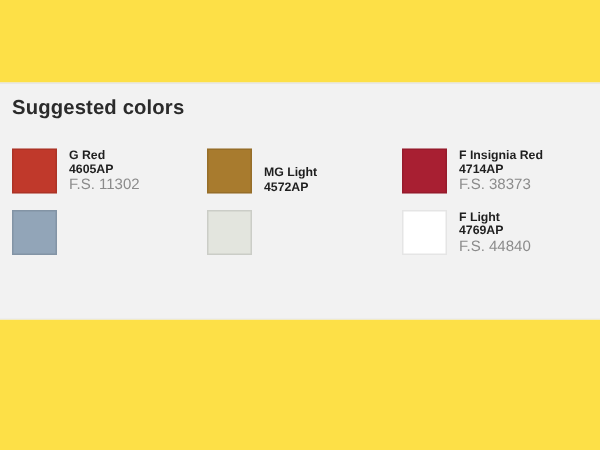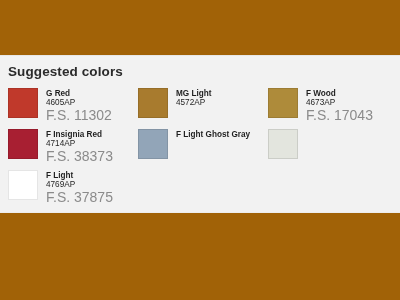--- a/index.html
+++ b/index.html
@@ -10,21 +10,21 @@
   body {
     width: 400px;
     height: 300px;
     font-family: "Liberation Sans", sans-serif;
     overflow: hidden;
   }
   #page {
     position: relative;
     width: 400px;
     height: 300px;
-    background: #a16207;
+    background: #fde047;
   }
   #panel {
     position: absolute;
     left: 0;
     top: 55px;
     width: 400px;
     height: 158px;
     background: #f2f2f2;
     border-top: 1px solid #e7e7e7;
     border-bottom: 1px solid #ededed;
@@ -44,21 +44,21 @@
     position: absolute;
     left: 8px;
     top: 32px;
     width: 386px;
     display: grid;
     grid-template-columns: 130px 130px 126px;
     grid-template-rows: 41px 41px 41px;
   }
   .color-entry {
     display: flex;
-    align-items: flex-start;
+    align-items: flex-end;
     gap: 0;
   }
   .color-entry.empty {
     visibility: hidden;
   }
   .swatch {
     width: 30px;
     height: 30px;
     flex: 0 0 30px;
     border: 1px solid rgba(0, 0, 0, 0.10);
@@ -71,26 +71,26 @@
     min-width: 0;
   }
   .swatch-name {
     font-size: 8.2px;
     font-weight: bold;
     color: #1f1f1f;
     white-space: nowrap;
   }
   .swatch-code {
     font-size: 8.2px;
-    font-weight: normal;
+    font-weight: bold;
     color: #1f1f1f;
     white-space: nowrap;
   }
   .swatch-fs {
-    font-size: 14px;
+    font-size: 10px;
     color: #8b8b8b;
     white-space: nowrap;
   }
   .swatch-fs:empty {
     display: none;
   }
 </style>
 </head>
 <body>
 
@@ -110,50 +110,41 @@
           </div>
         </div>
         <div class="color-entry">
           <div class="swatch" style="background: rgb(168, 123, 46);"></div>
           <div class="swatch-info">
             <div class="swatch-name">MG Light</div>
             <div class="swatch-code">4572AP</div>
           </div>
         </div>
         <div class="color-entry">
-          <div class="swatch" style="background: rgb(174, 139, 58);"></div>
-          <div class="swatch-info">
-            <div class="swatch-name">F Wood</div>
-            <div class="swatch-code">4673AP</div>
-            <div class="swatch-fs">F.S. 17043</div>
-          </div>
-        </div>
-        <div class="color-entry">
           <div class="swatch" style="background: rgb(168, 31, 50);"></div>
           <div class="swatch-info">
             <div class="swatch-name">F Insignia Red</div>
             <div class="swatch-code">4714AP</div>
             <div class="swatch-fs">F.S. 38373</div>
           </div>
         </div>
         <div class="color-entry">
           <div class="swatch" style="background: rgb(146, 165, 184);"></div>
           <div class="swatch-info">
-            <div class="swatch-name">F Light Ghost Gray</div>
           </div>
         </div>
         <div class="color-entry">
           <div class="swatch" style="background: rgb(227, 229, 222);"></div>
         </div>
         <div class="color-entry">
           <div class="swatch" style="background: rgb(255, 255, 255);"></div>
           <div class="swatch-info">
             <div class="swatch-name">F Light</div>
             <div class="swatch-code">4769AP</div>
-            <div class="swatch-fs">F.S. 37875</div>
+            <div class="swatch-fs">F.S. 44840</div>
           </div>
         </div>
         <div class="color-entry empty">
           <div class="swatch"></div>
           <div class="swatch-info">
             <div class="swatch-name"></div>
             <div class="swatch-code"></div>
           </div>
         </div>
       </div>

